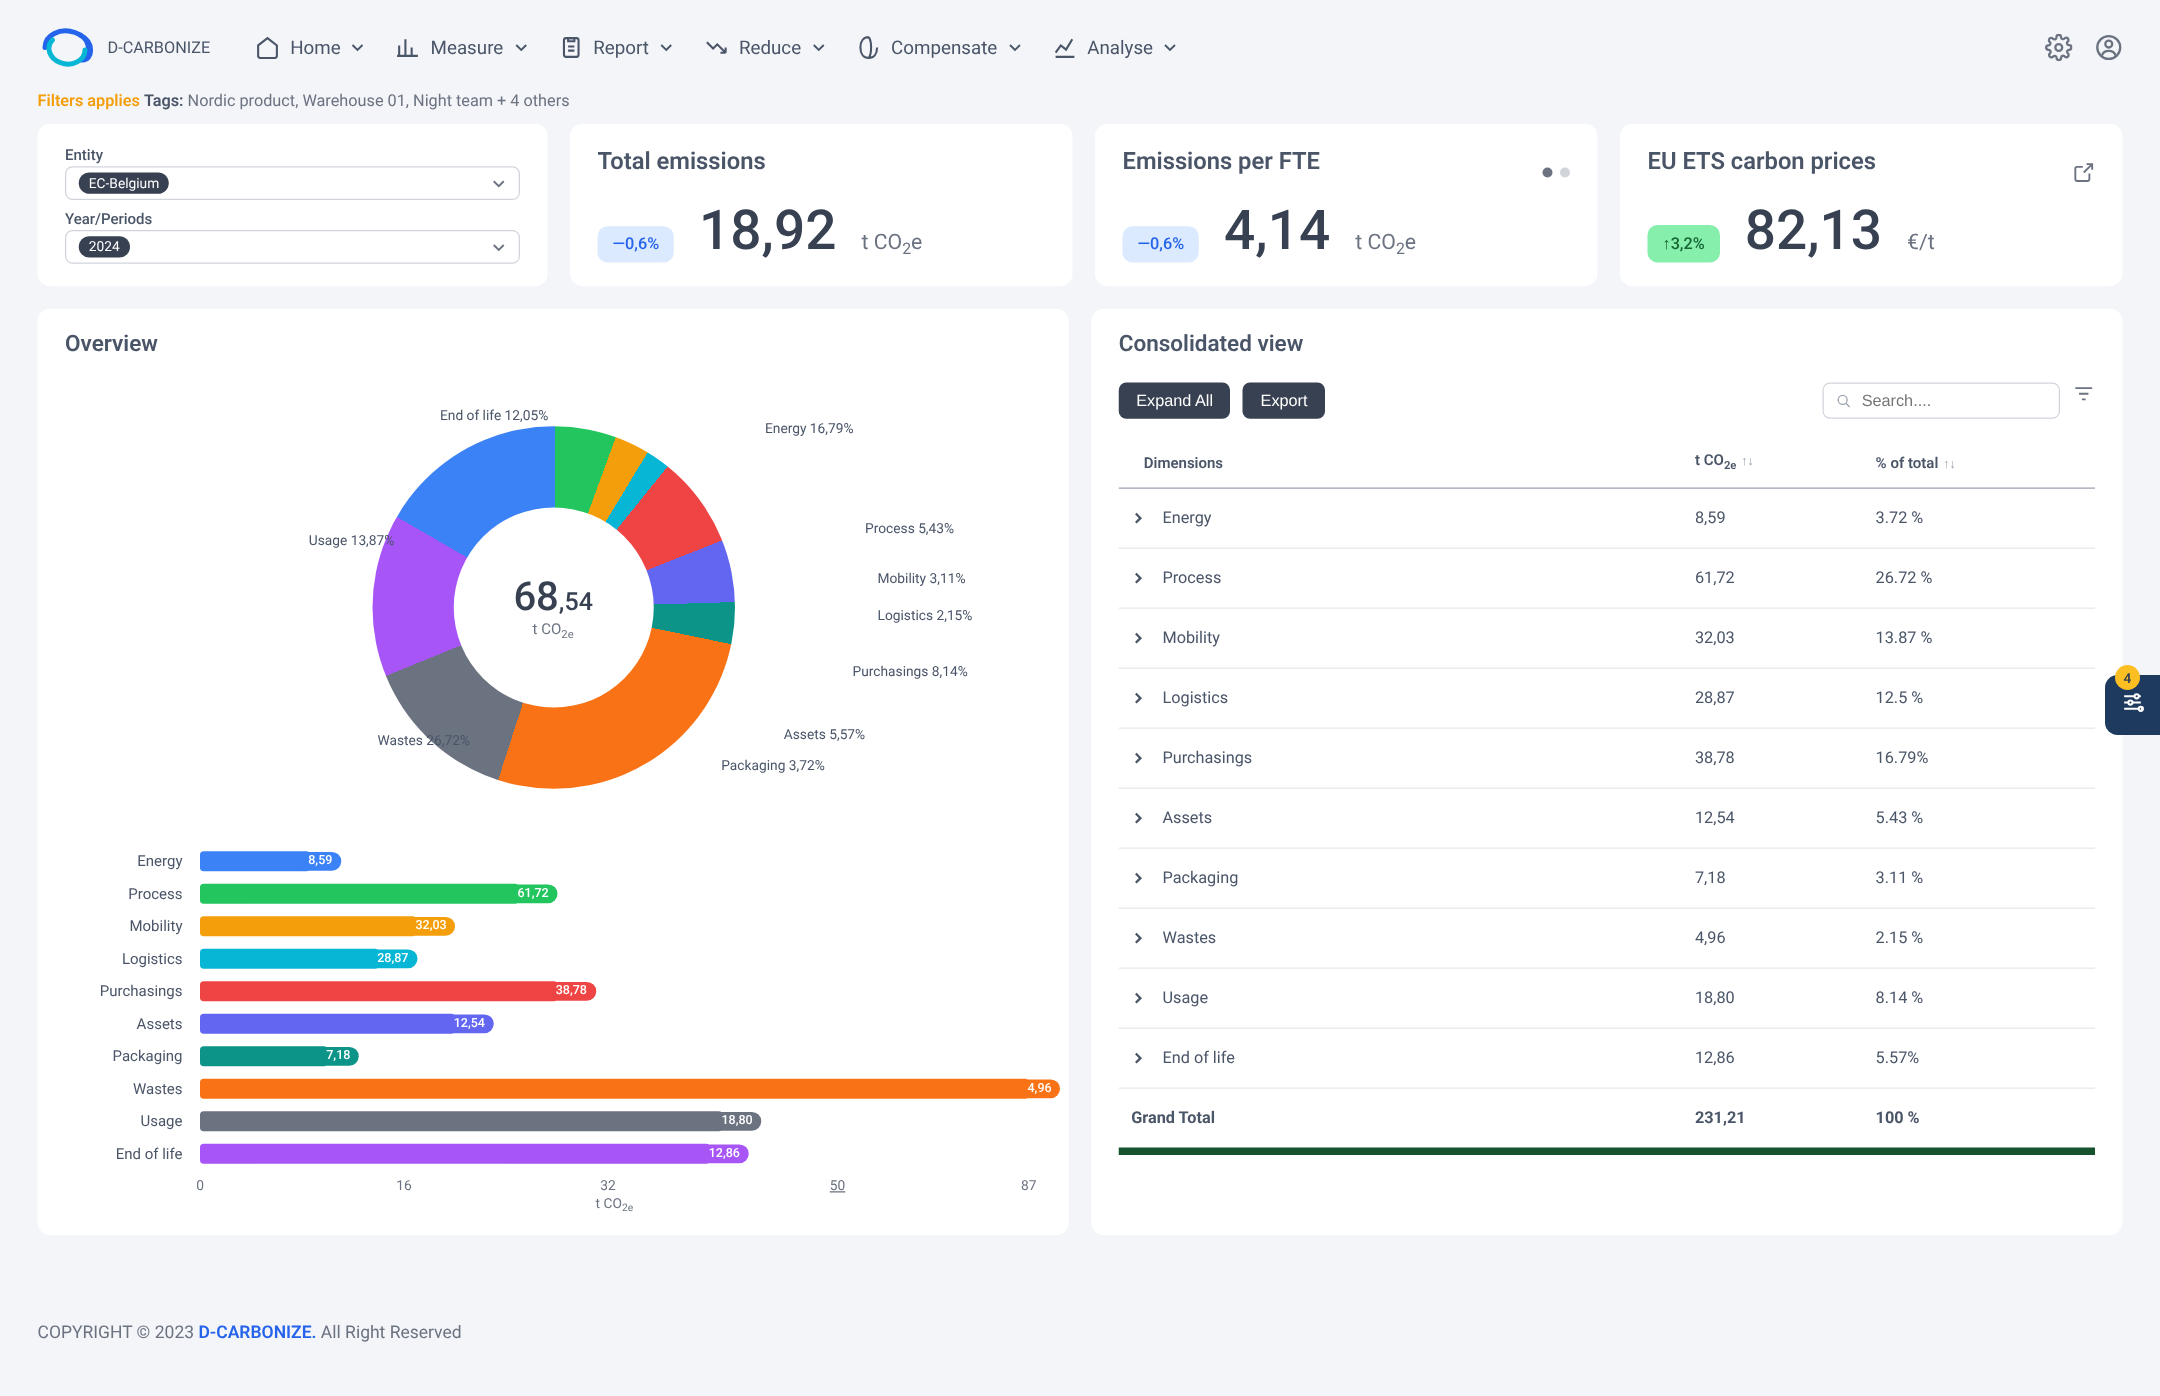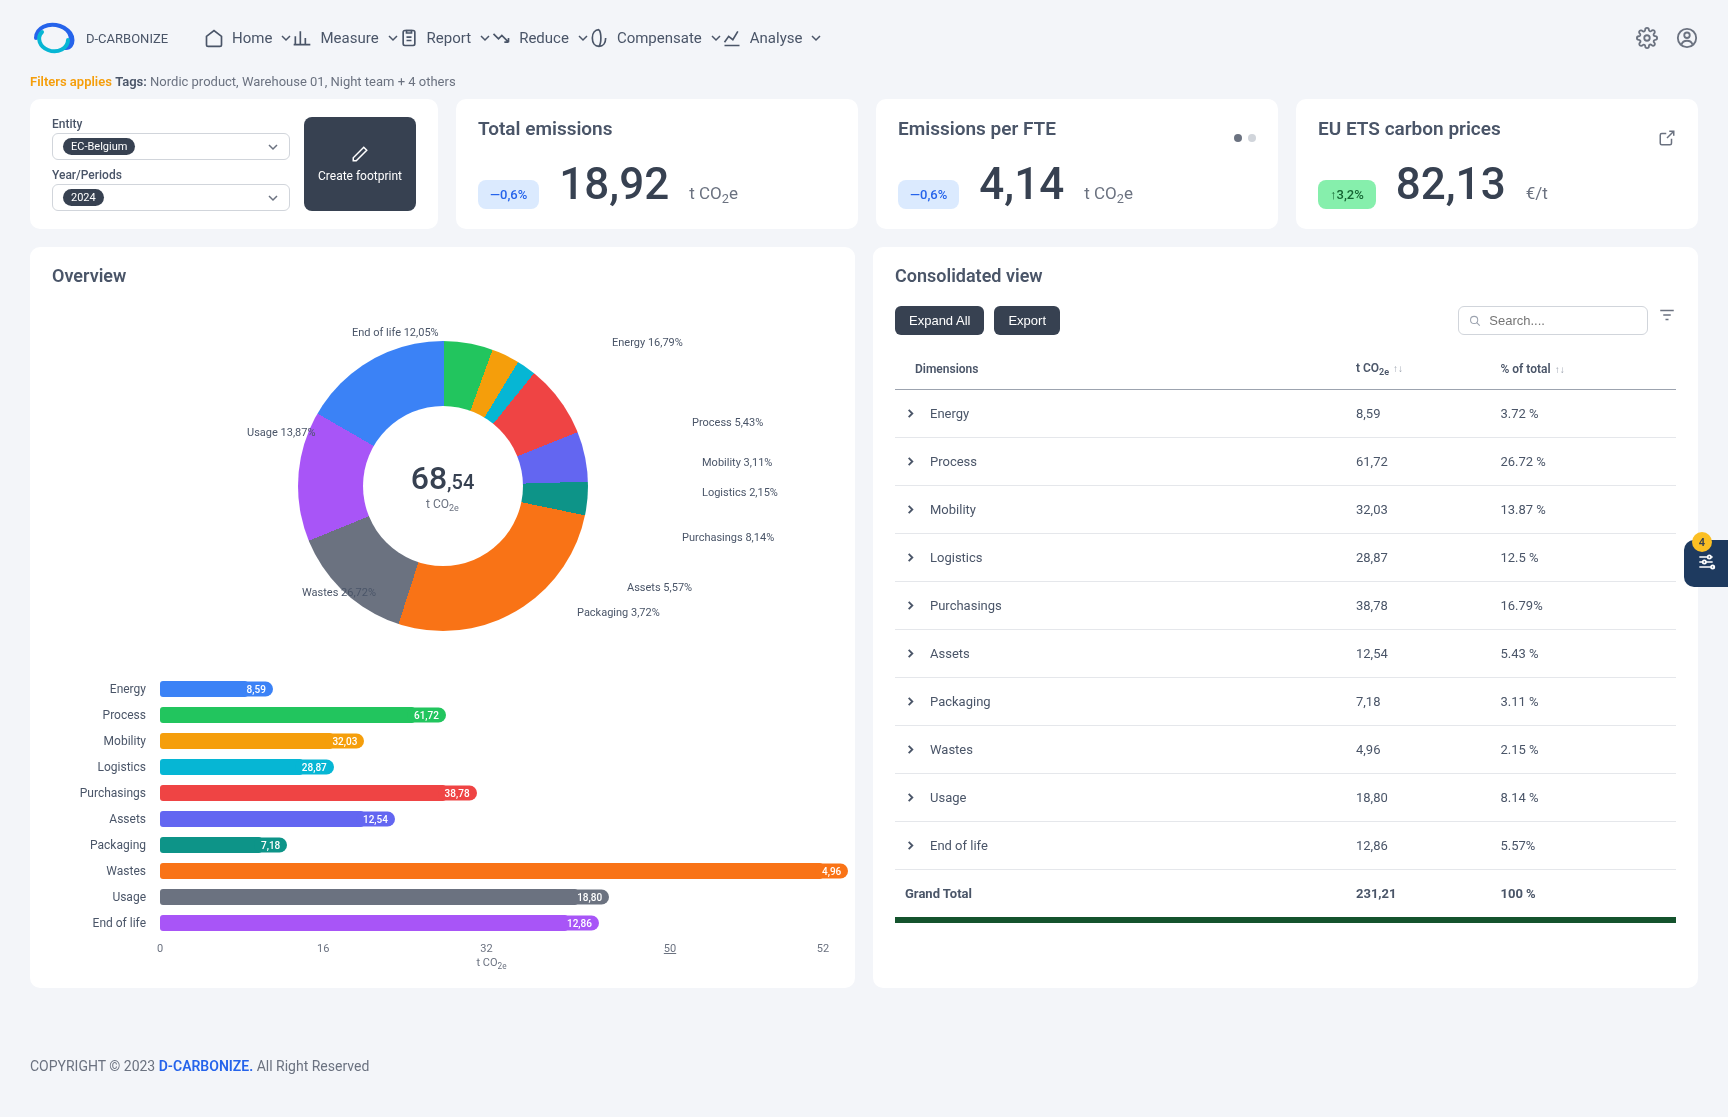--- a/index.html
+++ b/index.html
@@ -12,21 +12,21 @@
   position: relative;
 }
 .header {
   display: flex;
   align-items: center;
   padding: 20px 30px 18px;
   gap: 16px;
 }
 .logo-block { display: flex; align-items: center; gap: 8px; margin-right: 20px; }
 .logo-icon { width: 48px; height: 36px; }
-.nav { display: flex; flex: 1; }
+.nav { display: flex; gap: 24px; flex: 1; }
 .nav-item { display: flex; align-items: center; gap: 8px; color: #4a5568; cursor: pointer; font-size: 15px; }
 .nav-item svg.icon { width: 20px; height: 20px; }
 .chev { width: 12px; height: 12px; }
 .header-right { display: flex; gap: 18px; align-items: center; }
 .ic-btn { width: 22px; height: 22px; cursor: pointer; color: #6b7280; }
 .filters-bar { padding: 0 30px 10px; font-size: 13px; }
 .filters-label { color: #f59e0b; font-weight: 600; }
 .filters-tags-label { color: #4a5568; font-weight: 600; }
 .filters-tags { color: #6b7280; }
 .main { padding: 0 30px 20px; }
@@ -195,26 +195,20 @@
         <div>
           <div class="field-label">Year/Periods</div>
           <div class="select-box">
             <span class="pill">2024</span>
             <svg class="chev" viewBox="0 0 12 12" fill="none" stroke="#6b7280" stroke-width="1.5">
                 <path d="M2 4l4 4 4-4"></path>
               </svg>
           </div>
         </div>
       </div>
-      <div class="create-btn">
-        <svg width="18" height="18" viewBox="0 0 24 24" fill="none" stroke="#fff" stroke-width="2">
-            <path d="M17 3l4 4L7 21H3v-4L17 3z"></path>
-          </svg>
-        <span>Create footprint</span>
-      </div>
     </div>
 
     <div class="card">
       <div class="kpi-title">Total emissions</div>
       <div class="kpi-row">
         <span class="badge badge-blue">—0,6%</span>
         <span class="kpi-value">18,92</span>
         <span class="kpi-unit"><span>t CO</span><span class="sub2">2</span><span>e</span></span>
       </div>
     </div>
@@ -342,21 +336,21 @@
                 <div class="bar-fill" style="width: 61.5385%; background: rgb(168, 85, 247);"></div>
                 <span class="bar-value-pill" style="background: rgb(168, 85, 247); left: calc(61.5385% - 8px);">12,86</span>
               </div>
             </div>
           </div>
           <div class="x-axis" style="position: relative;">
             <span class="x-tick" style="left: calc(0%);">0</span>
             <span class="x-tick" style="left: calc(24.6154%);">16</span>
             <span class="x-tick" style="left: calc(49.2308%);">32</span>
             <span class="x-tick" style="left: calc(76.9231%); text-decoration: underline;">50</span>
-            <span class="x-tick" style="left: calc(100%);">52</span>
+            <span class="x-tick" style="left: calc(100%);">87</span>
             <span class="x-label">t CO<span class="sub2">2e</span></span>
           </div>
         </div>
     </div>
 
     <div class="card">
       <div class="sec-title">Consolidated view</div>
       <div class="table-header-row">
         <button class="btn-dark">Expand All</button>
         <button class="btn-dark">Export</button>

